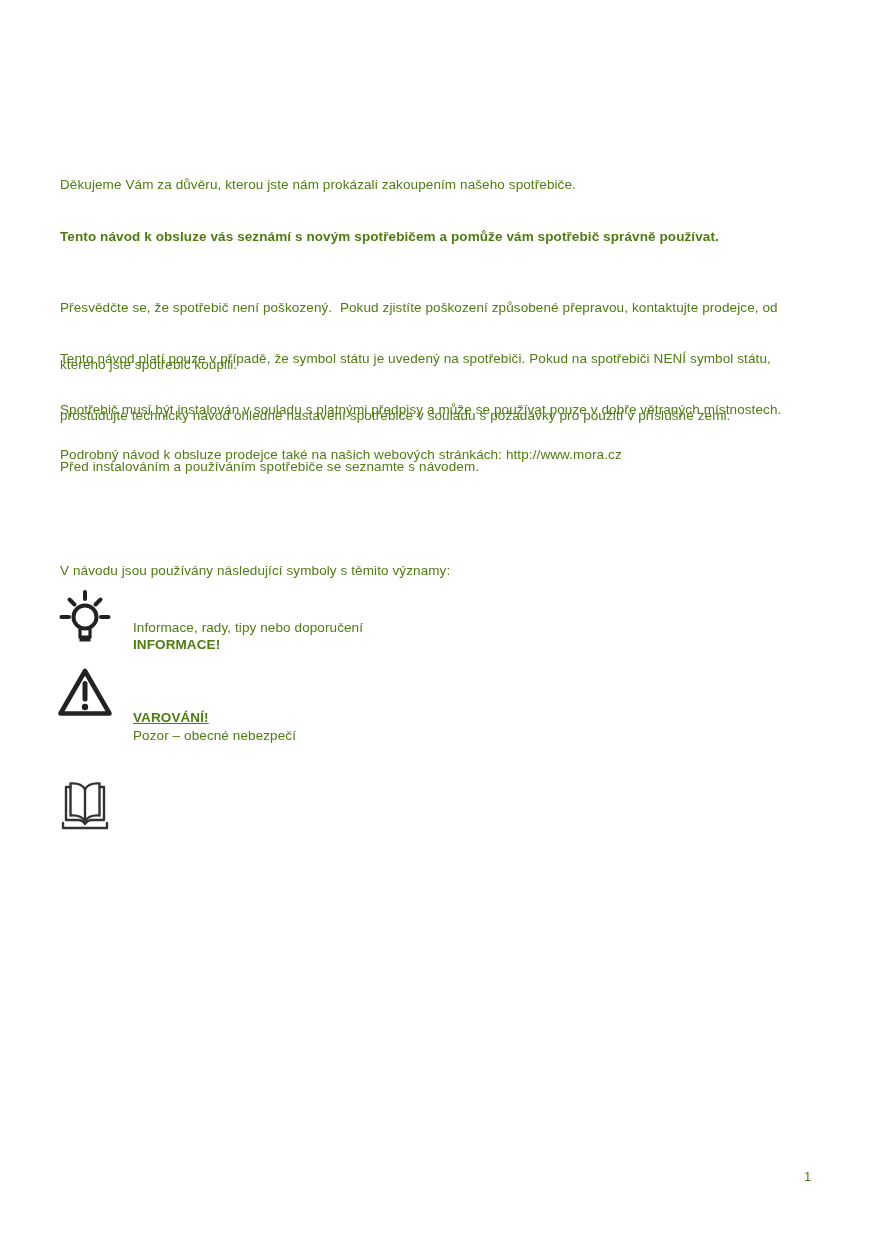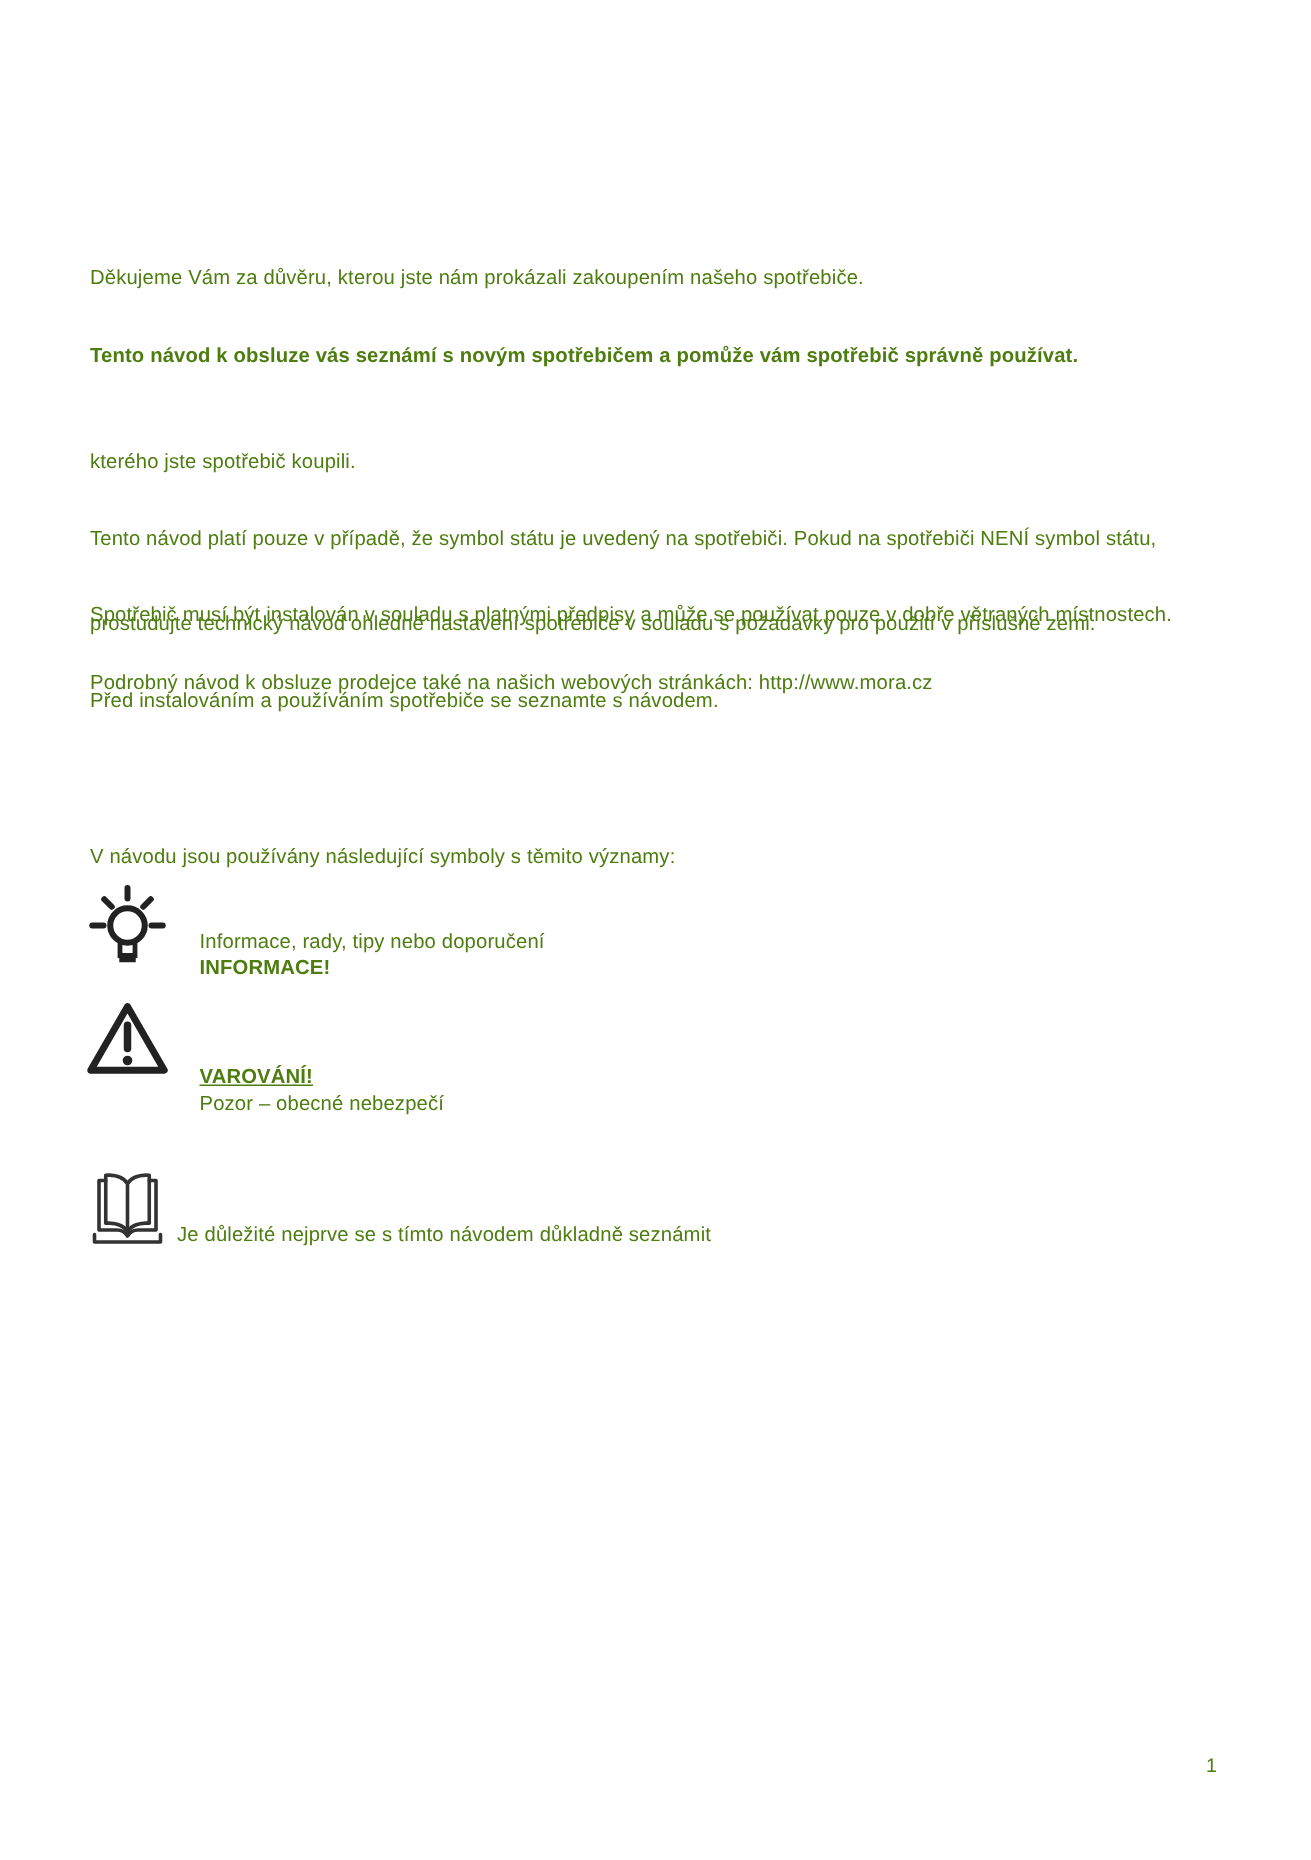--- a/index.html
+++ b/index.html
@@ -37,20 +37,21 @@
 </head>
 <body>
 
 <div class="page">
 
   <div class="para" style="left:60px; top:175px;">Děkujeme Vám za důvěru, kterou jste nám prokázali zakoupením našeho spotřebiče.</div>
 
   <div class="para" style="left:60px; top:227px;font-weight:bold;">Tento návod k obsluze vás seznámí s novým spotřebičem a pomůže vám spotřebič správně používat.</div>
 
   <div class="para" style="left:60px; top:260px;">
+    <div>Přesvědčte se, že spotřebič není poškozený.  Pokud zjistíte poškození způsobené přepravou, kontaktujte prodejce, od</div>
     <div>kterého jste spotřebič koupili.</div>
   </div>
 
   <div class="para" style="left:60px; top:311px;">
     <div>Tento návod platí pouze v případě, že symbol státu je uvedený na spotřebiči. Pokud na spotřebiči NENÍ symbol státu,</div>
     <div>prostudujte technický návod ohledně nastavení spotřebiče v souladu s požadavky pro použití v příslušné zemi.</div>
   </div>
 
   <div class="para" style="left:60px; top:362px;">
     <div>Spotřebič musí být instalován v souladu s platnými předpisy a může se používat pouze v dobře větraných místnostech.</div>
@@ -95,17 +96,16 @@
       <g fill="none" stroke="#333333" stroke-width="2.4" stroke-linejoin="round" stroke-linecap="round">
         <path d="M24 12 C21 7.5 15 6 9.5 6.5 V38.5 C15 38 21 39.5 24 44"></path>
         <path d="M24 12 C27 7.5 33 6 38.5 6.5 V38.5 C33 38 27 39.5 24 44"></path>
         <line x1="24" y1="12" x2="24" y2="44"></line>
         <path d="M9.5 10 H5 V43 H17 C20 43 22.5 44.5 24 47 C25.5 44.5 28 43 31 43 H43 V10 H38.5"></path>
         <path d="M2 46 V51 H46 V46"></path>
       </g>
     </svg>
   </div>
 
-  <div class="para" style="left:118px; top:813px;">Je důležité nejprve se s tímto návodem důkladně seznámit</div>
 
   <div class="page-number" style="left:804px; top:1169px;">1</div>
 
 </div>
 
 </body></html>

